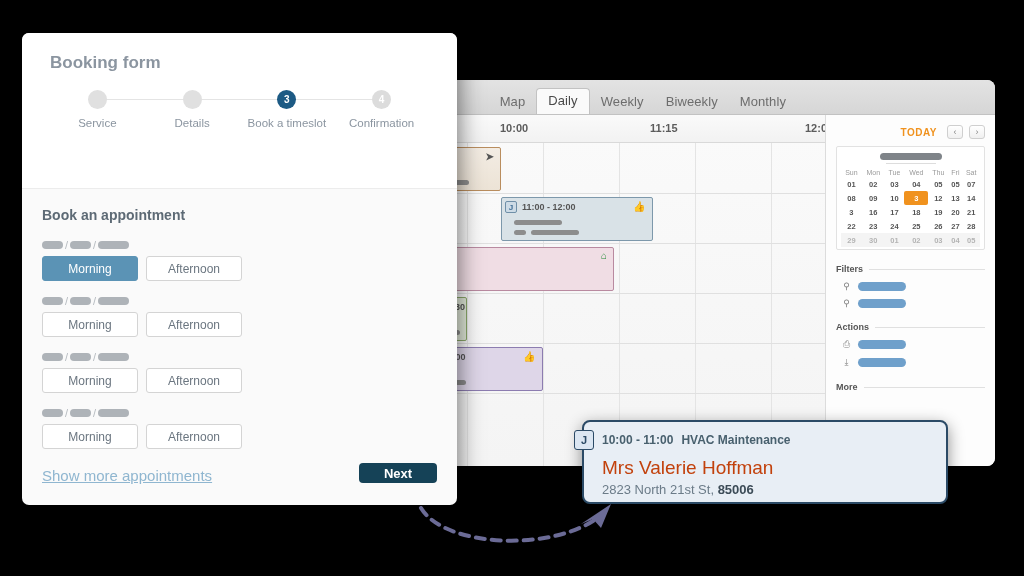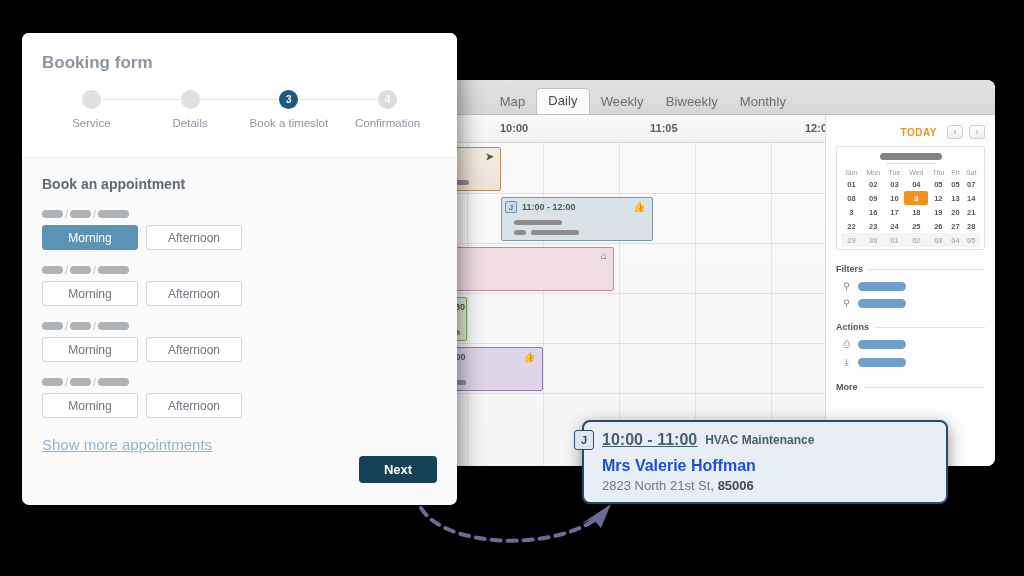--- a/index.html
+++ b/index.html
@@ -74,21 +74,21 @@
   .side-sec i{ flex:1; height:1px; background:#e0e0e0; display:block; }
   .side-row{ display:flex; align-items:center; gap:7px; margin:7px 0 7px 6px; }
   .side-row em{ font-style:normal; font-size:9px; color:#7d7d7d; width:9px; text-align:center; }
   .side-pill{ height:9px; width:48px; background:#6fa0cb; border-radius:5px; }
 
   
   #form-card{
     position:absolute; left:22px; top:33px; width:435px; height:472px;
     background:#fafafa; border-radius:7px; box-shadow:0 8px 26px rgba(0,0,0,.6); overflow:hidden;
   }
-  #form-head{ background:#fff; padding:20px 20px 0; height:125px; border-bottom:1px solid #ececec; }
+  #form-head{ background:#fff; padding:20px 28px 0; height:156px; border-bottom:1px solid #ececec; }
   #form-title{ font-size:17px; color:#8b95a0; font-weight:bold; }
   #stepper{ display:flex; margin-top:17px; position:relative; }
   .step{ flex:1; text-align:center; position:relative; }
   .step .dot{ width:19px; height:19px; border-radius:50%; margin:0 auto; background:#e0e0e0;
     color:#fff; font-size:10px; font-weight:bold; line-height:19px; }
   .step.active .dot{ background:#1c5a84; }
   .step.pending .dot{ background:#dcdcdc; color:#fff; }
   .step .lbl{ font-size:11.5px; color:#8b95a0; margin-top:8px; }
   .step .bar{ position:absolute; top:9px; height:1px; background:#e4e4e4; left:60%; right:-40%; }
   .step:last-child .bar{ display:none; }
@@ -98,35 +98,35 @@
   .slot-group{ margin-bottom:14px; }
   .date-sk{ display:flex; align-items:center; gap:2px; margin-bottom:5px; }
   .date-sk b{ display:block; height:8px; background:#aeb3b8; border-radius:5px; }
   .date-sk s{ text-decoration:none; color:#b6bbc0; font-size:11px; }
   .btn-row{ display:flex; gap:8px; }
   .slot-btn{ width:96px; height:25px; border:1px solid #d4d4d4; background:#fff; border-radius:3px;
     font-size:12px; color:#6b7680; display:flex; align-items:center; justify-content:center; }
   .slot-btn.sel{ background:#5b93b5; border-color:#5b93b5; color:#fff; }
   #more-link{ font-size:15px; color:#8fb6d0; text-decoration:underline; margin-top:4px; display:inline-block; }
   #next-btn{ position:absolute; right:20px; bottom:22px; background:#154257; color:#fff;
-    font-size:13px; font-weight:bold; border:none; border-radius:4px; width:78px; height:27px; }
+    font-size:13px; font-weight:bold; border:none; border-radius:4px; width:78px; height:20px; }
 
   
   #tooltip{
     position:absolute; left:582px; top:420px; width:366px; height:84px;
     background:#e8eef5; border:2px solid #2b4a66; border-radius:8px;
     box-shadow:0 5px 16px rgba(0,0,0,.45);
   }
   #tt-head{ display:flex; align-items:center; gap:8px; padding:8px 10px 4px 0; }
   #tt-badge{ width:20px; height:20px; margin-left:-10px; background:#dbe6f2; border:1px solid #2b4a66;
     border-radius:3px; font-size:11px; font-weight:bold; color:#2b4a66;
     display:flex; align-items:center; justify-content:center; }
-  #tt-time{ font-size:16px; font-weight:bold; color:#48606e;text-decoration:underline; }
+  #tt-time{ font-size:12px; font-weight:bold; color:#48606e; }
   #tt-subject{ font-size:12px; font-weight:bold; color:#48606e; }
-  #tt-name{ font-size:16px; font-weight:bold; color:#1d4ed8; padding:3px 0 0 18px; }
+  #tt-name{ font-size:19px; font-weight:normal; color:#c2410c; padding:3px 0 0 18px; }
   #tt-addr{ font-size:13px; color:#6b7b88; padding:3px 12px 0 18px; }
   #tt-addr b{ color:#3c4b57; }
   #arrow{ position:absolute; left:415px; top:500px; width:215px; height:50px; }
 </style>
 </head>
 <body>
 
 <div id="cal-window">
 
   <div id="cal-toolbar">
@@ -135,21 +135,21 @@
       <div class="cal-tab active">Daily</div>
       <div class="cal-tab">Weekly</div>
       <div class="cal-tab">Biweekly</div>
       <div class="cal-tab">Monthly</div>
     </div>
   </div>
 
   <div id="cal-main">
     <div id="time-axis">
       <div class="time-label" style="left:340px">10:00</div>
-      <div class="time-label" style="left:490px">11:05</div>
+      <div class="time-label" style="left:490px">11:15</div>
       <div class="time-label" style="left:645px">12:00</div>
     </div>
 
     <div id="grid">
       <div class="vline" style="left:155px"></div>
       <div class="vline" style="left:231px"></div>
       <div class="vline" style="left:307px"></div>
       <div class="vline" style="left:383px"></div>
       <div class="vline" style="left:459px"></div>
       <div class="vline" style="left:535px"></div>

